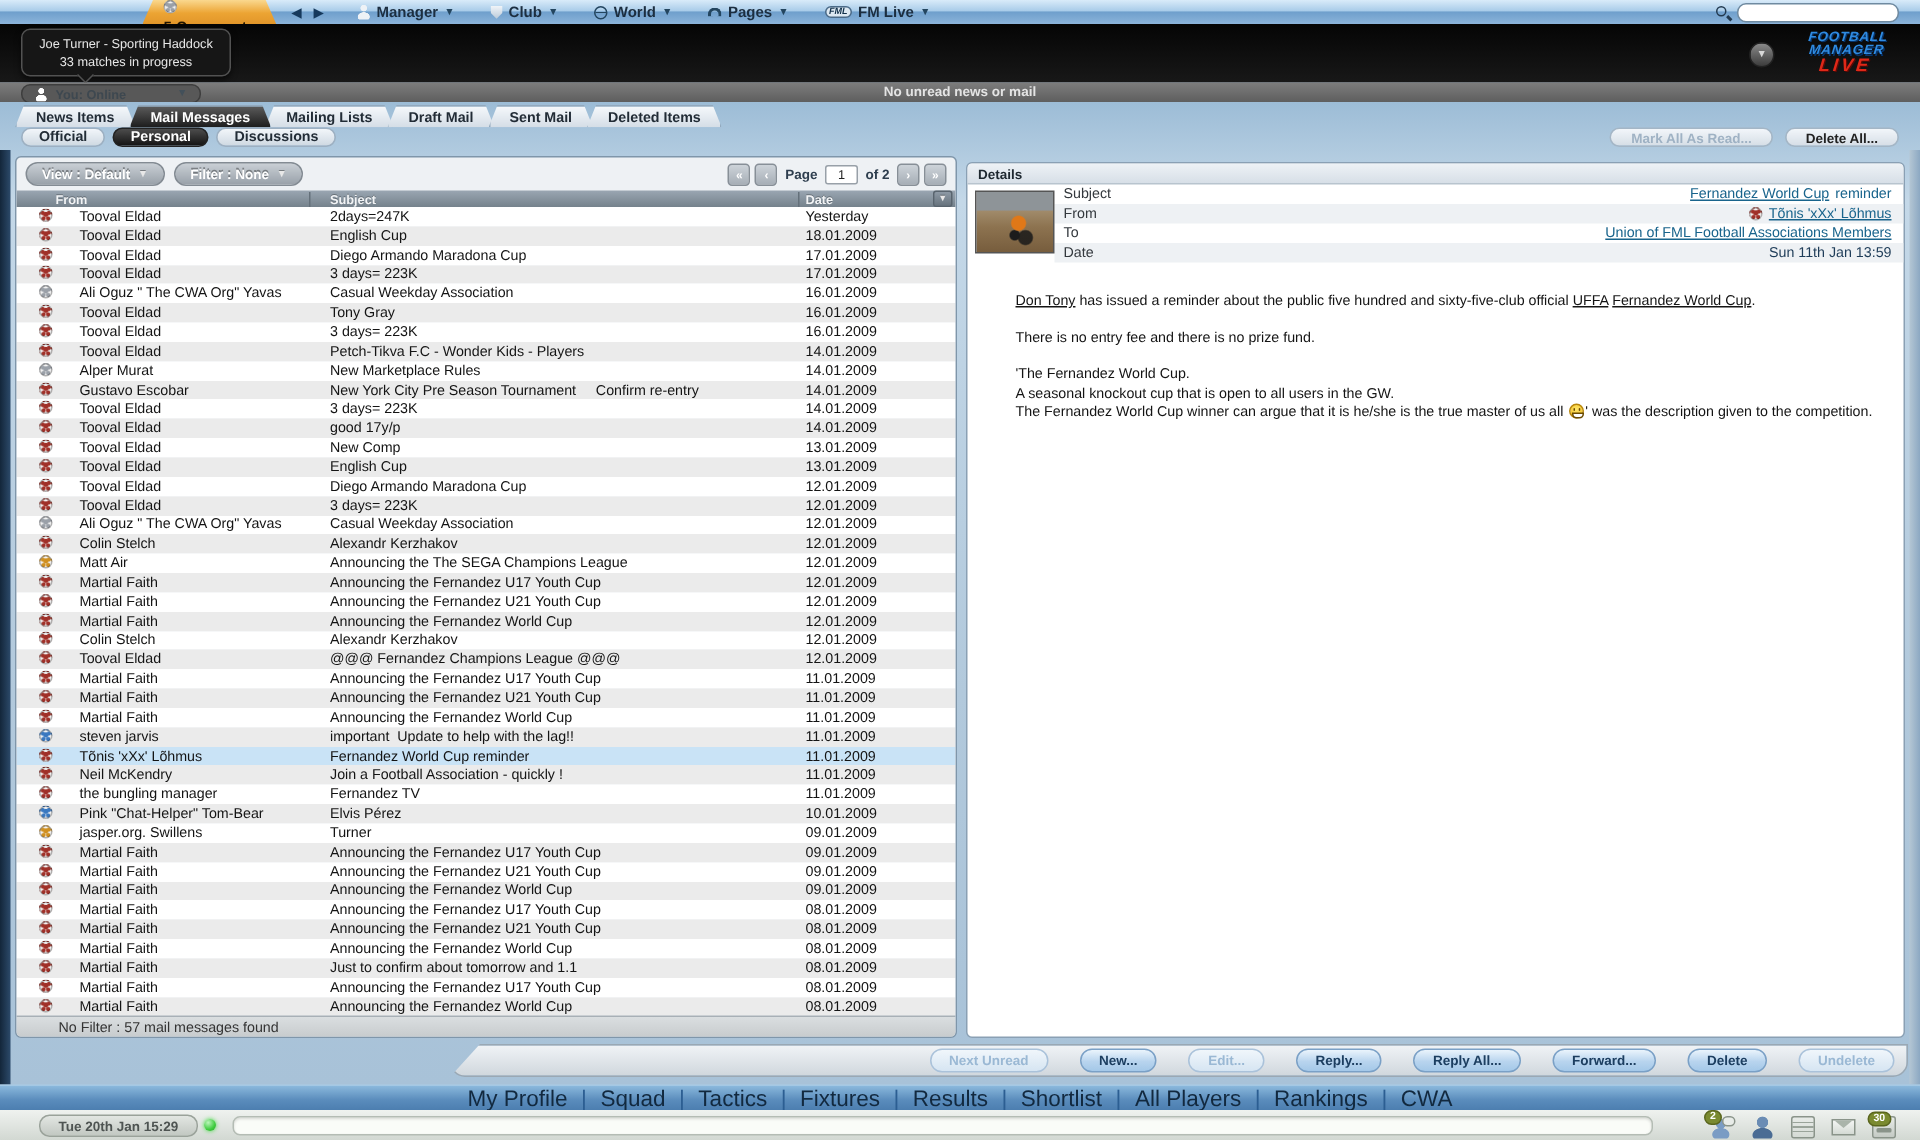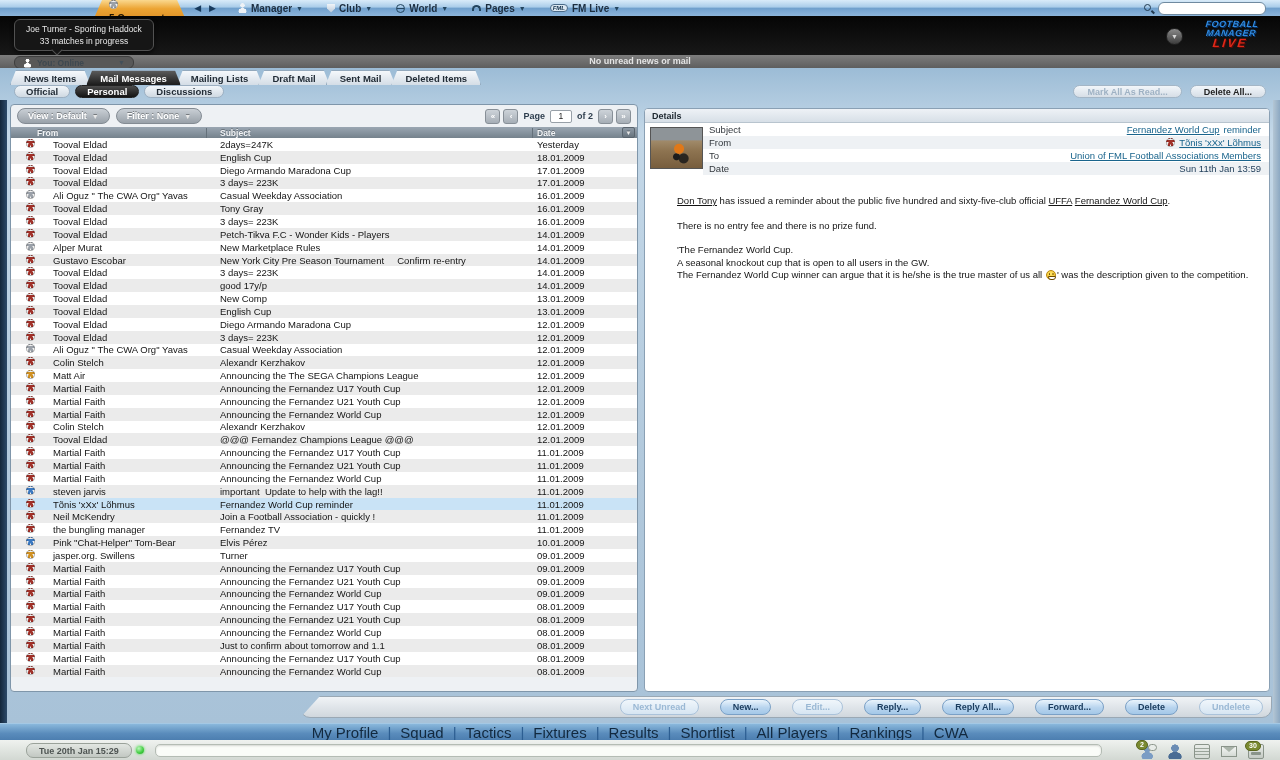--- a/index.html
+++ b/index.html
@@ -645,20 +645,21 @@
     </div>
         <div class="mrow alt">
       <div class="c-from">
         <span class="ball ball-r"></span>
         <span>Martial Faith</span>
       </div>
       <div class="c-subj">Announcing the Fernandez World Cup</div>
       <div class="c-date">08.01.2009</div>
     </div>
       </div>
+    <div class="listfooter">No Filter : 57 mail messages found</div>
   </div>
 
   <div class="detpanel">
     <div class="det-title">Details</div>
     <div class="det-info">
       <div class="avatar"></div>
       <div class="fieldrows">
         <div class="fieldrow">
           <span class="flabel">Subject</span>
           <span class="fvalue">

